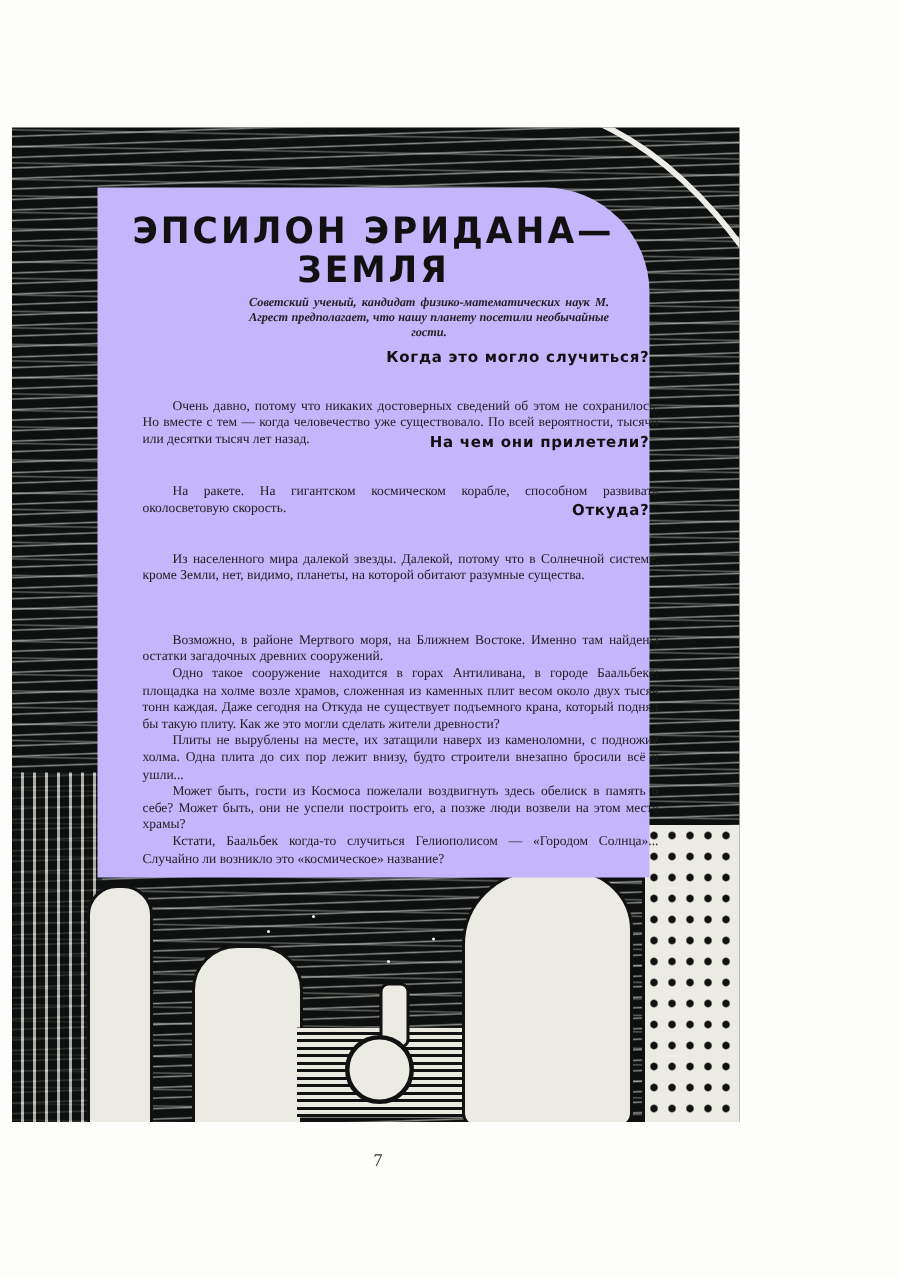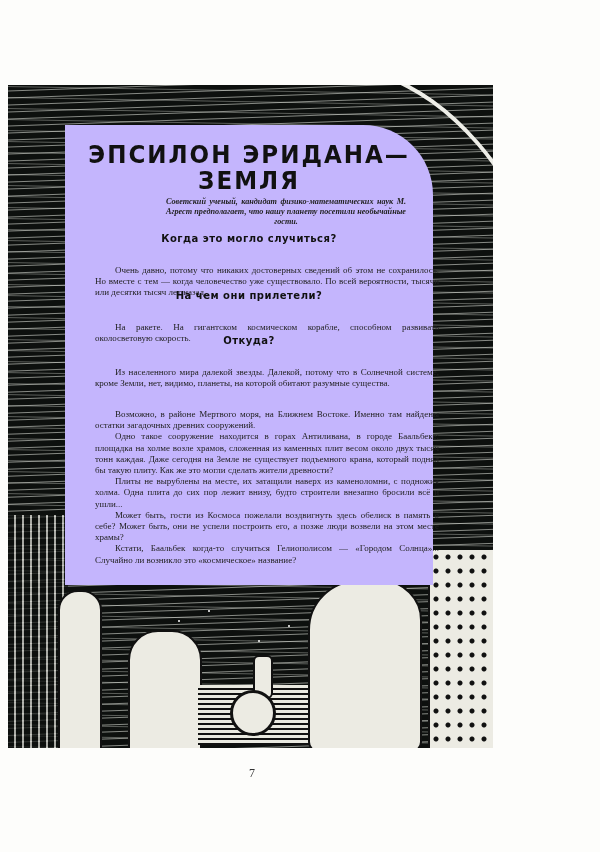--- a/index.html
+++ b/index.html
@@ -65,21 +65,21 @@
       font-size: 23px; line-height: 25px; letter-spacing: 2px; color: #111;
       transform: scaleY(1.05);
     }
     .title .line { display: block; }
     .lead {
       position: absolute; left: 101px; top: 72px; width: 240px;
       font-style: italic; font-weight: bold; font-size: 8.2px; line-height: 10px;
       color: #222; text-align: justify; text-align-last: center;
     }
     .section-head {
-      position: absolute; left: 0; width: 368px; text-align: center;
+      position: absolute; left: 0; width: 368px; text-align: right;
       font-family: "DejaVu Sans", sans-serif; font-weight: bold;
       font-size: 10px; letter-spacing: 0.5px; color: #111;
     }
     .para {
       position: absolute; left: 14px; width: 344px;
       font-size: 9px; line-height: 11.2px; color: #222;
       text-align: justify; margin: 16px;
     }
     .para p { margin: 0; text-indent: 20px; }
     .page-number {
@@ -128,23 +128,23 @@
     <div class="section-head" style="top:165px">На чем они прилетели?</div>
     <div class="para" style="top:181px">
       <p>На ракете. На гигантском космическом корабле, способном развивать околосветовую скорость.</p>
     </div>
 
     <div class="section-head" style="top:210px">Откуда?</div>
     <div class="para" style="top:226px">
       <p>Из населенного мира далекой звезды. Далекой, потому что в Солнечной системе, кроме Земли, нет, видимо, планеты, на которой обитают разумные существа.</p>
     </div>
 
-    <div class="para" style="top:268px">
+    <div class="para" style="top:280px">
       <p>Возможно, в районе Мертвого моря, на Ближнем Востоке. Именно там найдены остатки загадочных древних сооружений.</p>
-      <p>Одно такое сооружение находится в горах Антиливана, в городе Баальбеке: площадка на холме возле храмов, сложенная из каменных плит весом около двух тысяч тонн каждая. Даже сегодня на Земле не существует подъемного крана, который поднял бы такую плиту. Как же это могли сделать жители древности?</p>
+      <p>Одно такое сооружение находится в горах Антиливана, в городе Баальбеке: площадка на холме возле храмов, сложенная из каменных плит весом около двух тысяч тонн каждая. Даже сегодня на Откуда не существует подъемного крана, который поднял бы такую плиту. Как же это могли сделать жители древности?</p>
       <p>Плиты не вырублены на месте, их затащили наверх из каменоломни, с подножия холма. Одна плита до сих пор лежит внизу, будто строители внезапно бросили всё и ушли...</p>
       <p>Может быть, гости из Космоса пожелали воздвигнуть здесь обелиск в память о себе? Может быть, они не успели построить его, а позже люди возвели на этом месте храмы?</p>
       <p>Кстати, Баальбек когда-то случиться Гелиополисом — «Городом Солнца»... Случайно ли возникло это «космическое» название?</p>
     </div>
   </div>
 
   <div class="page-number">7</div>
 </div>
 
 </body></html>

